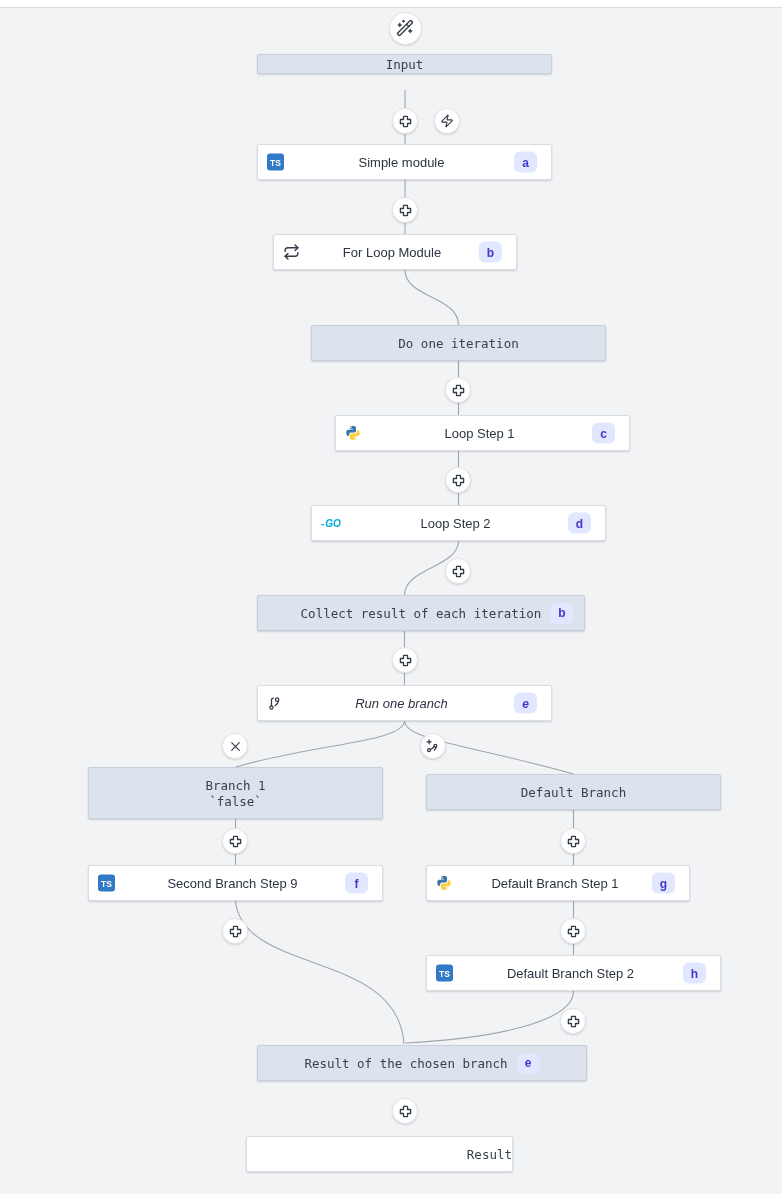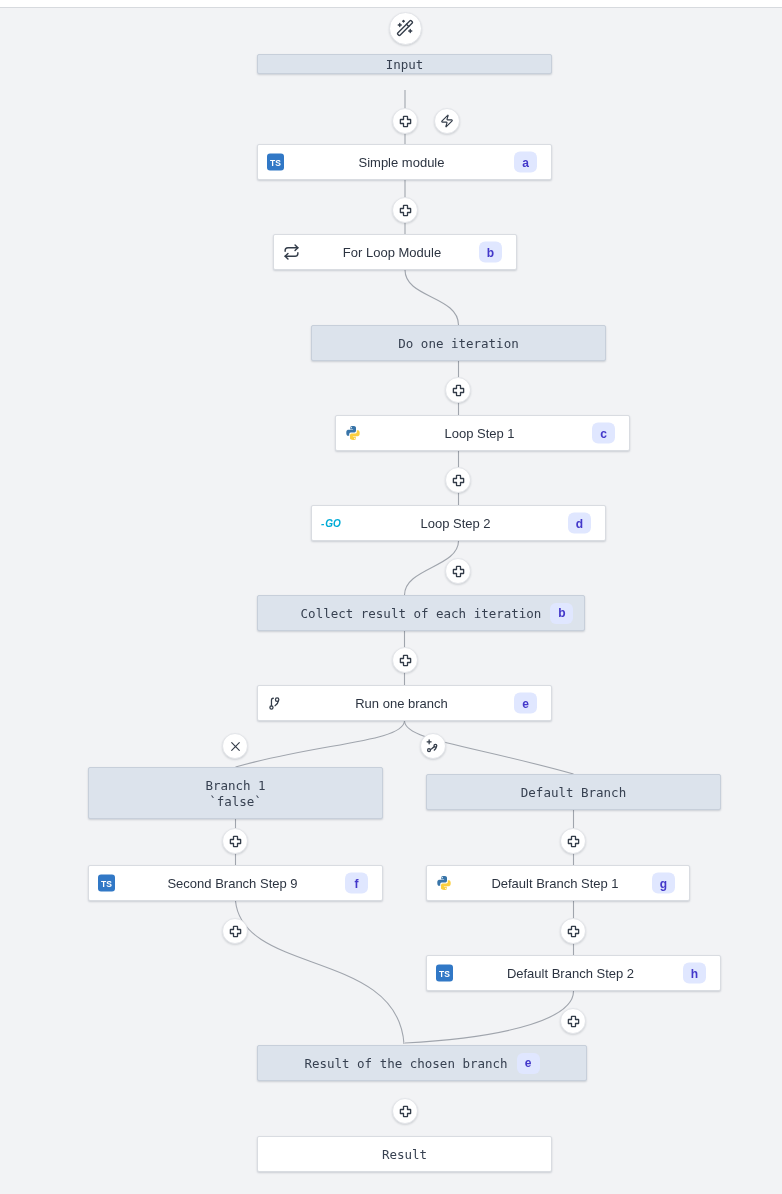--- a/index.html
+++ b/index.html
@@ -136,21 +136,21 @@
         </span>
         <span class="label">Loop Step 2</span>
         <span class="badge right">d</span>
       </div>
       <div class="node virtual" style="left: 257px; top: 595px; width: 328px; height: 36px; padding-left: 32px;">
         <div class="center-row">
           <span class="label">Collect result of each iteration</span>
           <span class="badge">b</span>
         </div>
       </div>
-      <div class="node module" style="left: 257px; top: 685px; width: 295px; height: 36px;">
+      <div class="node module" style="left: 257px; top: 685px; width: 295px; height: 36px; font-style: italic;">
         <span class="lang-icon">
           <svg width="17" height="17" viewBox="0 0 24 24" fill="none" stroke="#333c49" stroke-width="1.8" stroke-linecap="round">
             <circle cx="6.3" cy="18.4" r="2.2"></circle>
             <path d="M6.3 16V8c0-1.9 1.1-2.7 2.6-2.7"></path>
             <circle cx="14.3" cy="7.3" r="2.4"></circle>
             <path d="M15.9 9.3c-.3 3.4-2.1 5-4.6 6.6"></path>
           </svg>
         </span>
         <span class="label">Run one branch</span>
         <span class="badge right">e</span>
@@ -189,21 +189,21 @@
         </span>
         <span class="label">Default Branch Step 2</span>
         <span class="badge right">h</span>
       </div>
       <div class="node virtual" style="left: 257px; top: 1045px; width: 330px; height: 36px;">
         <div class="center-row">
           <span class="label">Result of the chosen branch</span>
           <span class="badge">e</span>
         </div>
       </div>
-      <div class="node output" style="left: 257px; top: 1136px; width: 295px; height: 36px;">
+      <div class="node output" style="left: 246px; top: 1136px; width: 267px; height: 36px; justify-content: flex-end;">
         <div class="center-row">
           <span class="label">Result</span>
         </div>
       </div>
     </div>
   <div id="controls-layer">
       <div class="ctrl" style="width: 33px; height: 33px; left: 388.5px; top: 11.5px;">
         <span style="display: flex;">
           <svg width="18" height="18" viewBox="0 0 24 24" fill="none" stroke="#333c49" stroke-width="1.8" stroke-linecap="round" stroke-linejoin="round">
             <path d="m21.64 3.64-1.28-1.28a1.21 1.21 0 0 0-1.72 0L2.36 18.64a1.21 1.21 0 0 0 0 1.72l1.28 1.28a1.2 1.2 0 0 0 1.72 0L21.64 5.36a1.2 1.2 0 0 0 0-1.72Z"></path>

